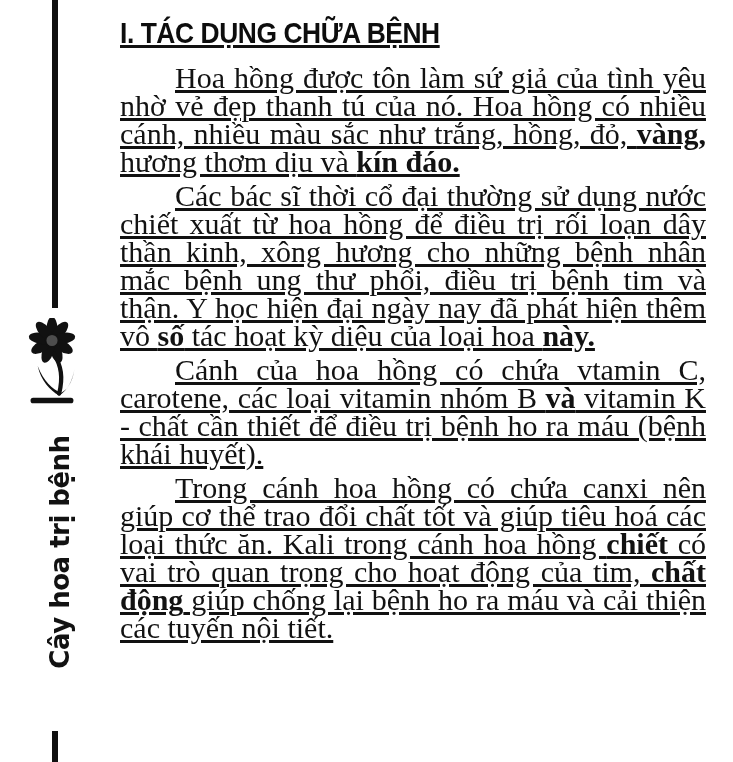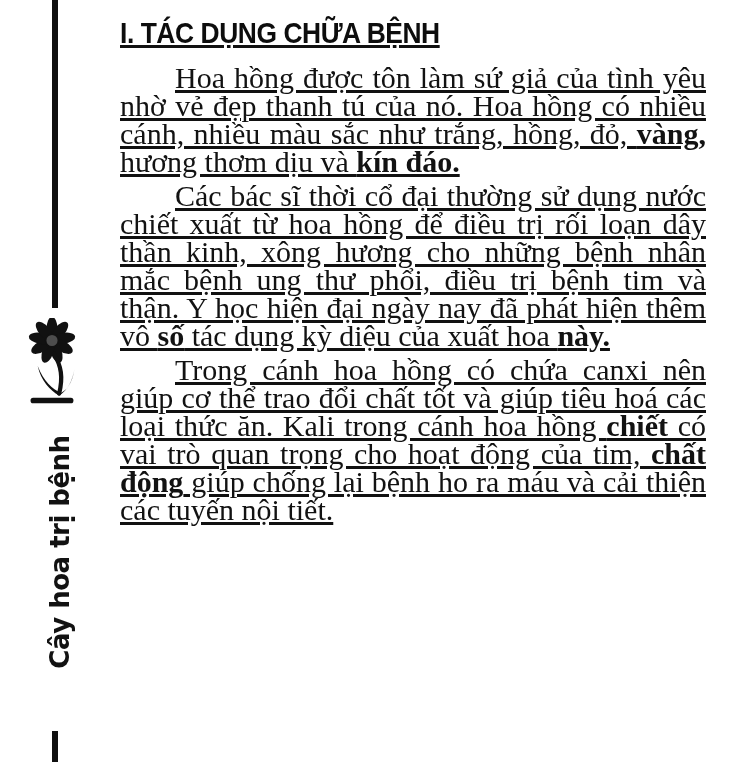--- a/index.html
+++ b/index.html
@@ -89,18 +89,19 @@
   <div class="vlabel-box">
     <span class="vlabel">Cây hoa trị bệnh</span>
   </div>
 
   <div class="rule bottom"></div>
 
   <div class="content">
     <h1 class="title">I. TÁC DỤNG CHỮA BỆNH</h1>
     <div class="body">
         <p><span>Hoa hồng được tôn làm sứ giả của tình yêu nhờ vẻ đẹp thanh tú của nó. Hoa hồng có nhiều cánh, nhiều màu sắc như trắng, hồng, đỏ, </span><span class="b">vàng,</span><span> hương thơm dịu và </span><span class="b">kín đáo.</span></p>
-        <p><span>Các bác sĩ thời cổ đại thường sử dụng nước chiết xuất từ hoa hồng để điều trị rối loạn dây thần kinh, xông hương cho những bệnh nhân mắc bệnh ung thư phổi, điều trị bệnh tim và thận. Y học hiện đại ngày nay đã phát hiện thêm vô </span><span class="b">số</span><span> tác dụng kỳ diệu của xuất hoa </span><span class="b">này.</span></p>
+        <p><span>Các bác sĩ thời cổ đại thường sử dụng nước chiết xuất từ hoa hồng để điều trị rối loạn dây thần kinh, xông hương cho những bệnh nhân mắc bệnh ung thư phổi, điều trị bệnh tim và thận. Y học hiện đại ngày nay đã phát hiện thêm vô </span><span class="b">số</span><span> tác hoạt kỳ diệu của loại hoa </span><span class="b">này.</span></p>
+        <p><span>Cánh của hoa hồng có chứa vtamin C, carotene, các loại vitamin nhóm B </span><span class="b">và</span><span> vitamin K - chất cần thiết để điều trị bệnh ho ra máu (bệnh khái huyết).</span></p>
         <p><span>Trong cánh hoa hồng có chứa canxi nên giúp cơ thể trao đổi chất tốt và giúp tiêu hoá các loại thức ăn. Kali trong cánh hoa hồng </span><span class="b">chiết</span><span> có vai trò quan trọng cho hoạt động của tim, </span><span class="b">chất động</span><span> giúp chống lại bệnh ho ra máu và cải thiện các tuyến nội tiết.</span></p>
       </div>
   </div>
 
 </div>
 
 </body></html>

